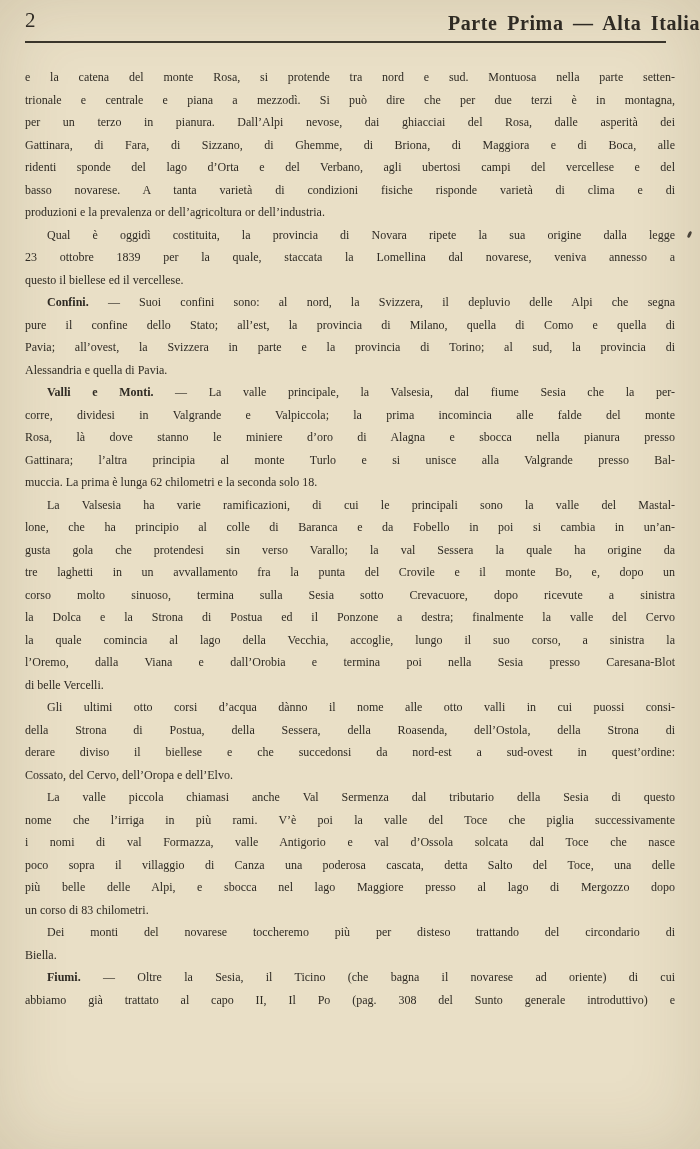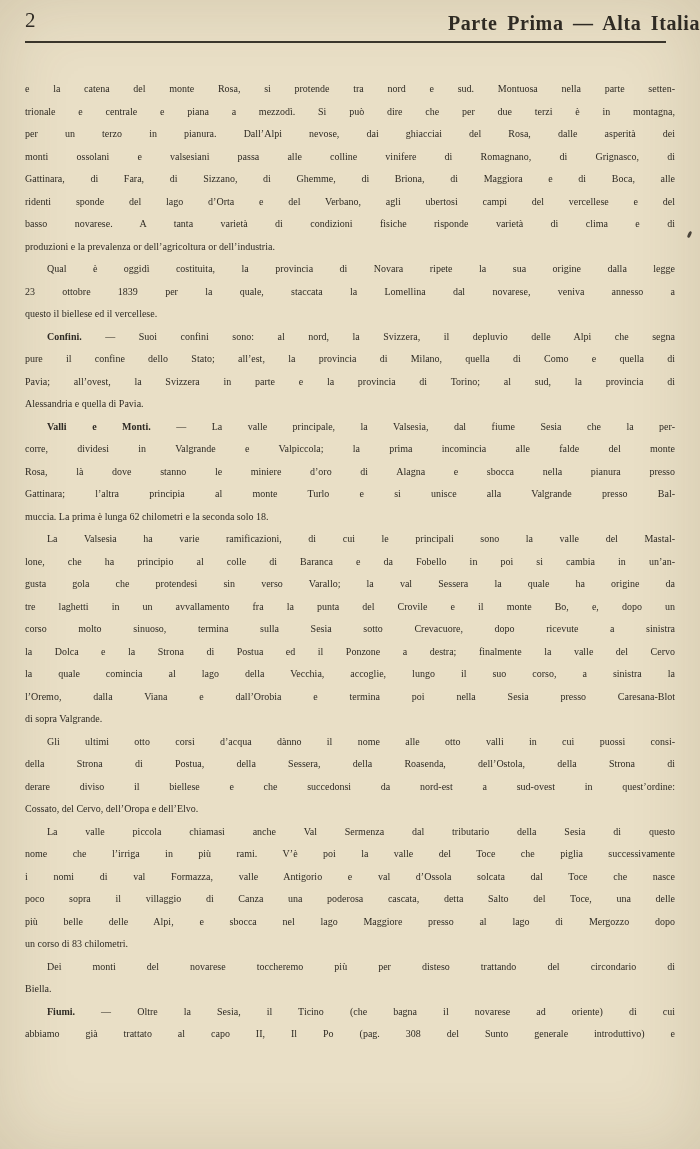--- a/index.html
+++ b/index.html
@@ -38,23 +38,23 @@
     position: absolute;
     left: 25px;
     top: 41px;
     width: 641px;
     height: 2px;
     background: var(--rule, #3a352b);
   }
   .page-body {
     position: absolute;
     left: 25px;
-    top: 78px;
+    top: 66px;
     width: 650px;
-    font-size: 10px;
+    font-size: 12px;
     line-height: 22.5px;
   }
   .para { margin: 0; }
   .para.indent .line:first-child { text-indent: 22px; }
   .line {
     text-align: justify;
     text-align-last: justify;
     -moz-text-align-last: justify;
     height: 22.5px;
     overflow: visible;
@@ -82,21 +82,20 @@
 
 <div id="page">
   <div class="page-number">2</div>
   <div class="running-title">Parte Prima — Alta Italia</div>
   <div class="header-rule"></div>
   <div class="page-body">
       <div class="para">
         <div class="line"><span>e la catena del monte Rosa, si protende tra nord e sud. Montuosa nella parte setten-</span></div>
         <div class="line"><span>trionale e centrale e piana a mezzodì. Si può dire che per due terzi è in montagna,</span></div>
         <div class="line"><span>per un terzo in pianura. Dall’Alpi nevose, dai ghiacciai del Rosa, dalle asperità dei</span></div>
-        <div class="line"><span>monti ossolani e valsesiani passa alle colline vinifere di Romagnano, di Grignasco, di</span></div>
         <div class="line"><span>Gattinara, di Fara, di Sizzano, di Ghemme, di Briona, di Maggiora e di Boca, alle</span></div>
         <div class="line"><span>ridenti sponde del lago d’Orta e del Verbano, agli ubertosi campi del vercellese e del</span></div>
         <div class="line"><span>basso novarese. A tanta varietà di condizioni fisiche risponde varietà di clima e di</span></div>
         <div class="line endline"><span>produzioni e la prevalenza or dell’agricoltura or dell’industria.</span></div>
       </div>
       <div class="para indent">
         <div class="line"><span>Qual è oggidì costituita, la provincia di Novara ripete la sua origine dalla legge</span></div>
         <div class="line"><span>23 ottobre 1839 per la quale, staccata la Lomellina dal novarese, veniva annesso a</span></div>
         <div class="line endline"><span>questo il biellese ed il vercellese.</span></div>
       </div>
@@ -115,21 +114,21 @@
       </div>
       <div class="para indent">
         <div class="line"><span>La Valsesia ha varie ramificazioni, di cui le principali sono la valle del </span><span class="i">Mastal-</span></div>
         <div class="line"><span class="i">lone</span><span>, che ha principio al colle di Baranca e da Fobello in poi si cambia in un’an-</span></div>
         <div class="line"><span>gusta gola che protendesi sin verso Varallo; la val Sessera la quale ha origine da</span></div>
         <div class="line"><span>tre laghetti in un avvallamento fra la punta del Crovile e il monte Bo, e, dopo un</span></div>
         <div class="line"><span>corso molto sinuoso, termina sulla Sesia sotto Crevacuore, dopo ricevute a sinistra</span></div>
         <div class="line"><span>la Dolca e la Strona di Postua ed il Ponzone a destra; finalmente la valle del Cervo</span></div>
         <div class="line"><span>la quale comincia al lago della Vecchia, accoglie, lungo il suo corso, a sinistra la</span></div>
         <div class="line"><span>l’Oremo, dalla Viana e dall’Orobia e termina poi nella Sesia presso Caresana-Blot</span></div>
-        <div class="line endline"><span>di sopra Valgrande.</span></div>
+        <div class="line endline"><span>di belle Vercelli.</span></div>
       </div>
       <div class="para indent">
         <div class="line"><span>Gli ultimi otto corsi d’acqua dànno il nome alle otto valli in cui puossi consi-</span></div>
         <div class="line"><span>della Strona di Postua, della Sessera, della Roasenda, dell’Ostola, della Strona di</span></div>
         <div class="line"><span>derare diviso il biellese e che succedonsi da nord-est a sud-ovest in quest’ordine:</span></div>
         <div class="line endline"><span>Cossato, del Cervo, dell’Oropa e dell’Elvo.</span></div>
       </div>
       <div class="para indent">
         <div class="line"><span>La valle piccola chiamasi anche </span><span class="i">Val Sermenza</span><span> dal tributario della Sesia di questo</span></div>
         <div class="line"><span>nome che l’irriga in più rami. V’è poi la valle del Toce che piglia successivamente</span></div>

